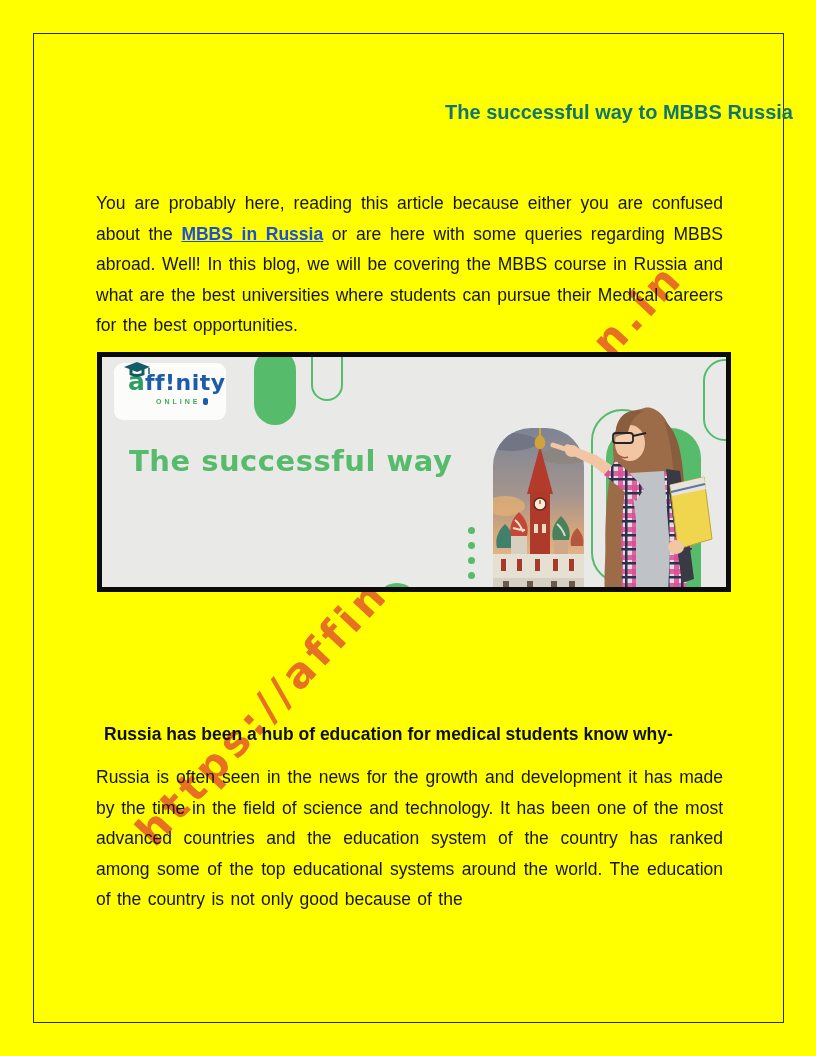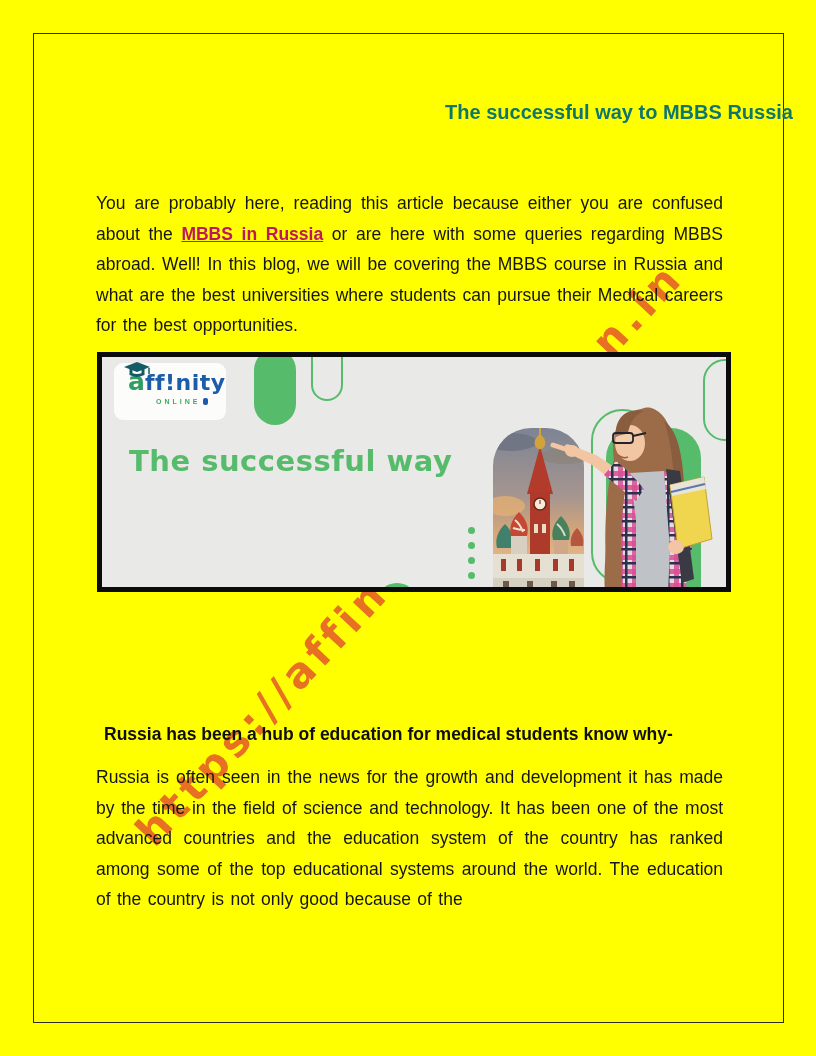--- a/index.html
+++ b/index.html
@@ -11,21 +11,21 @@
   .watermark{position:absolute;left:126px;top:822px;z-index:1;white-space:nowrap;
         font-family:"DejaVu Sans",sans-serif;font-weight:bold;font-size:42px;letter-spacing:5px;
         color:#e2512a;opacity:.82;transform:rotate(-47deg);transform-origin:0 0;}
   
   .doc-title{position:absolute;left:33px;top:101px;width:750px;text-align:right;z-index:2;
         font-weight:bold;font-size:20px;color:#0f766e;margin-left:10px;}
   .para{position:absolute;left:96px;width:627px;z-index:2;font-size:17.5px;line-height:30.5px;
         color:#151515;text-align:justify;word-spacing:1.5px;margin:0;}
   .p1{top:188px;}
   .p2{top:762px;}
-  .doc-link{color:#be185d;font-weight:bold;text-decoration:underline;cursor:pointer;margin-top:8px;}
+  .doc-link{color:#1d4ed8;font-weight:bold;text-decoration:underline;cursor:pointer;margin-top:8px;}
   .section-heading{position:absolute;left:96px;top:716px;width:627px;z-index:2;margin:8px;
         font-size:17.5px;font-weight:bold;color:#0e0e0e;}
   
   .banner{position:absolute;left:97px;top:352px;width:634px;height:240px;box-sizing:border-box;
         background:#e9e9e7;border:5px solid #0b0b0b;overflow:hidden;z-index:2;}
   .banner *{box-sizing:border-box;}
   .b-abs{position:absolute;}
   .logo-box{left:12px;top:6px;width:112px;height:57px;background:#fcfcfb;border-radius:9px;
         padding:6px 8px 0 14px;}
   .logo-row{position:relative;font-family:"DejaVu Sans",sans-serif;font-weight:bold;line-height:26px;}

